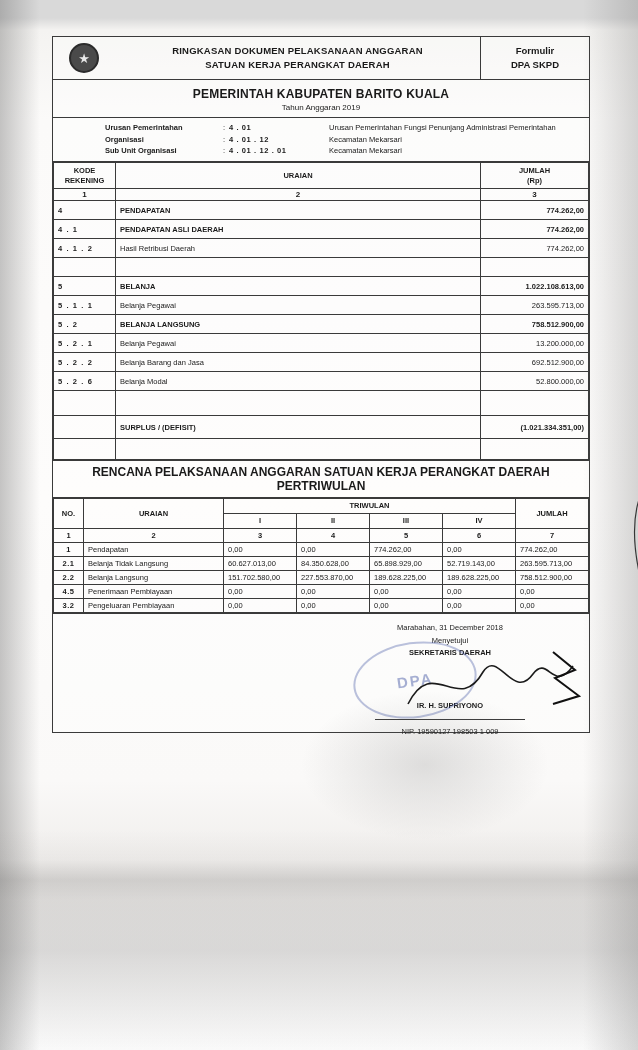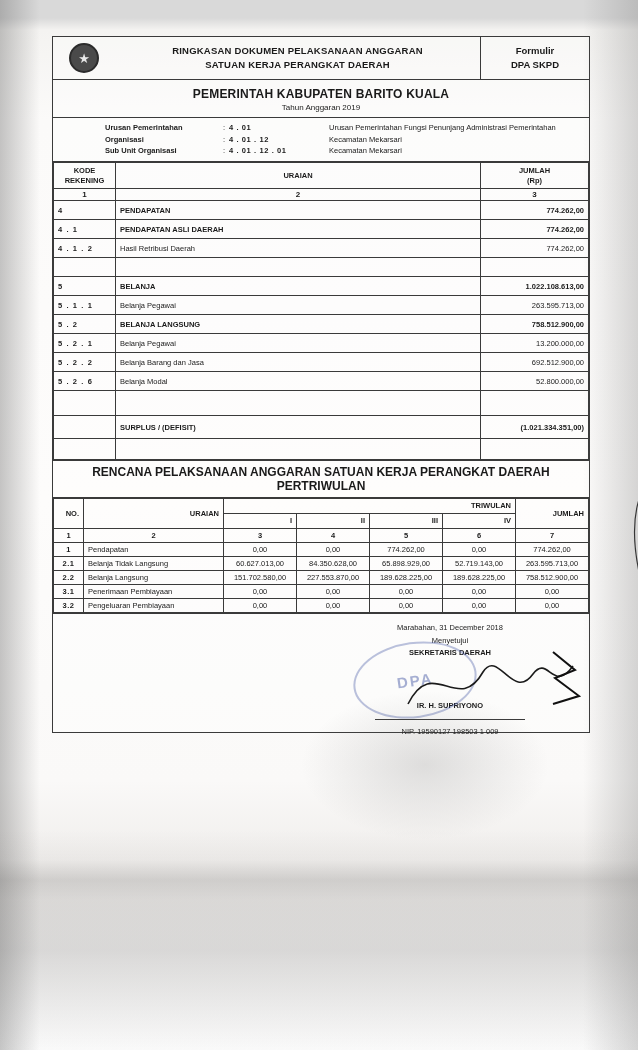--- a/index.html
+++ b/index.html
@@ -173,24 +173,24 @@
     font-size: 12px;
     padding: 4px 0 4px 0;
     border-top: 1.5px solid #3a3a3a;
     border-bottom: 1px solid #3a3a3a;
   }
   .t2 th, .t2 td {
     border: 1px solid #3a3a3a;
     font-size: 7.5px;
     padding: 2px 4px;
   }
-  .t2 th { font-weight: bold; text-align: right; line-height: 1.3; }
+  .t2 th { font-weight: bold; text-align: center; line-height: 1.3; }
   .q-no { width: 30px; }
   .q-ur { width: 140px; }
-  .q-cell { text-align: center; padding-right: 5px; }
+  .q-cell { text-align: left; padding-right: 5px; }
   .q-rowno { text-align: center; font-weight: bold; letter-spacing: .5px; }
 
   
   .sign-area {
     position: relative;
     height: 118px;
     border-top: 1.5px solid #3a3a3a;
   }
   .sign-box {
     position: absolute;
@@ -437,21 +437,21 @@
       <tr>
         <td class="q-rowno">2.2</td>
         <td>Belanja Langsung</td>
         <td class="q-cell">151.702.580,00</td>
         <td class="q-cell">227.553.870,00</td>
         <td class="q-cell">189.628.225,00</td>
         <td class="q-cell">189.628.225,00</td>
         <td class="q-cell">758.512.900,00</td>
       </tr>
       <tr>
-        <td class="q-rowno">3.1</td>
+        <td class="q-rowno">4.5</td>
         <td>Penerimaan Pembiayaan</td>
         <td class="q-cell">0,00</td>
         <td class="q-cell">0,00</td>
         <td class="q-cell">0,00</td>
         <td class="q-cell">0,00</td>
         <td class="q-cell">0,00</td>
       </tr>
       <tr>
         <td class="q-rowno">3.2</td>
         <td>Pengeluaran Pembiayaan</td>

